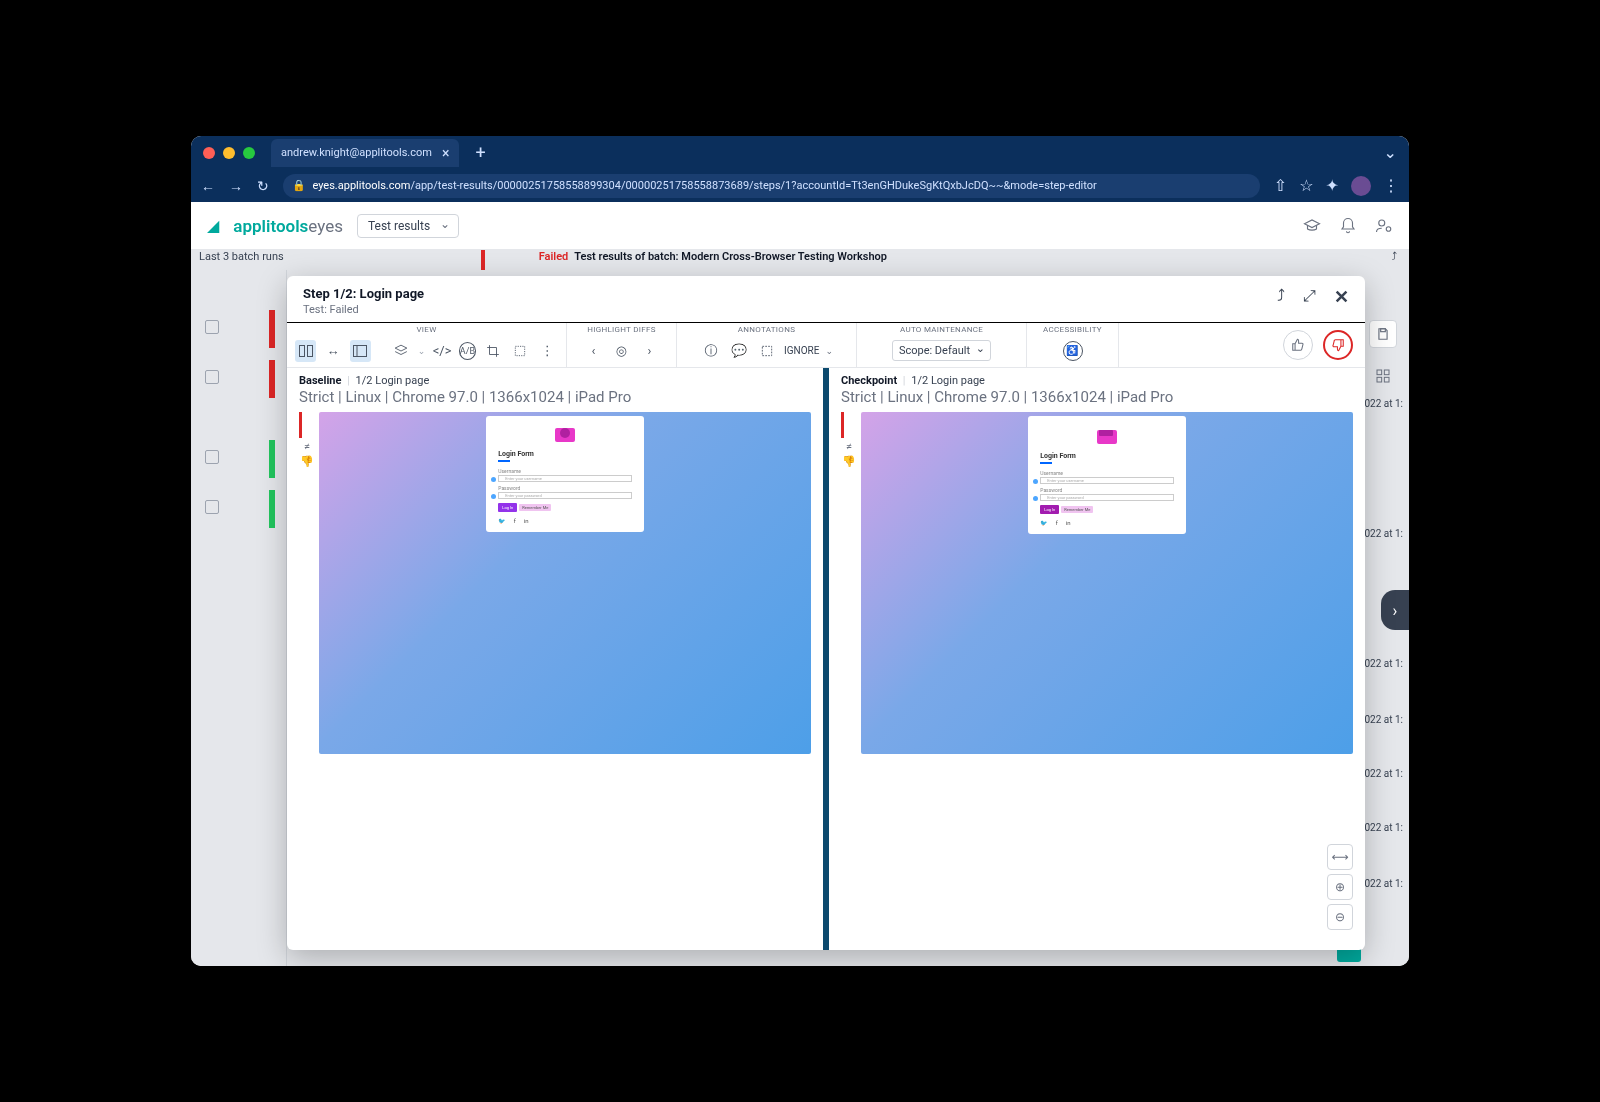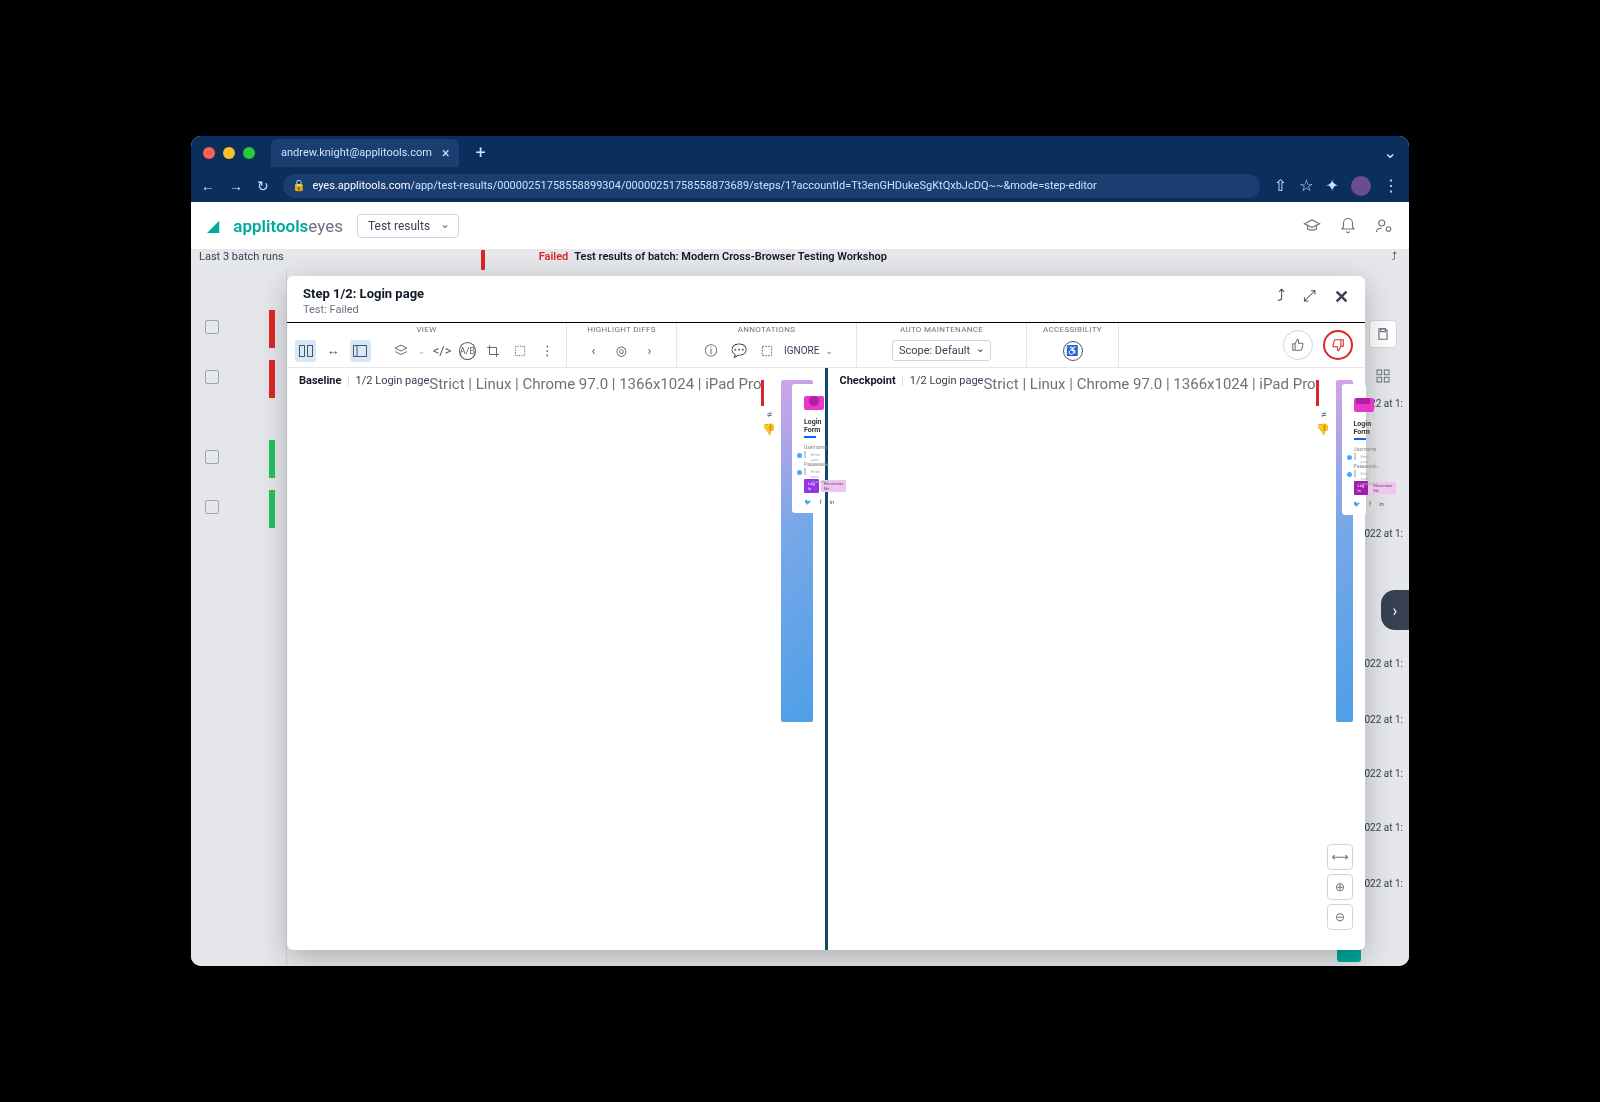--- a/index.html
+++ b/index.html
@@ -64,22 +64,22 @@
 .ticon.active { background: #d6e7f7; }
 .scope-sel { border: 1px solid #d1d5db; border-radius: 3px; font-size: 11px; padding: 3px 20px 3px 6px; position: relative; color: #374151; }
 .scope-sel::after { content: "⌄"; position: absolute; right: 5px; top: 1px; }
 .ignore-btn { font-size: 10px; color: #374151; }
 .approve-group { margin-left: auto; display: flex; gap: 10px; align-items: center; padding: 0 12px; }
 .circle-btn { width: 30px; height: 30px; border-radius: 50%; border: 1px solid #d1d5db; display: flex; align-items: center; justify-content: center; color: #6b7280; cursor: pointer; }
 .circle-btn.reject { border: 2px solid #dc2626; color: #dc2626; }
 
 
 .compare { flex: 1; display: flex; }
-.pane { flex: 1; padding: 6px 12px 8px; display: flex; }
-.pane + .pane { border-left: 3px solid #0c4a6e; }
+.pane { flex: 1; padding: 6px 12px 8px; display: flex; flex-direction: column; }
+.pane + .pane { border-left: 6px solid #0c4a6e; }
 .pane-head { font-size: 11px; color: #374151; }
 .pane-head b { color: #111827; }
 .pane-meta { font-size: 15px; color: #6b7280; margin-top: 1px; }
 .sep { color: #d1d5db; margin: 0 3px; }
 .shot-wrap { display: flex; gap: 4px; margin-top: 6px; flex: 1; }
 .shot-rail { width: 16px; }
 .rail-mark { width: 3px; height: 26px; background: #dc2626; margin-bottom: 2px; }
 .rail-icon { font-size: 11px; color: #6b7280; margin-bottom: 2px; display: block; text-align: center; }
 .shot { flex: 1; background: linear-gradient(135deg, #d4a3e8 0%, #7aa8e8 40%, #4d9fe8 100%); border-radius: 2px; position: relative; max-height: 342px; }
 .form-card { position: absolute; left: 34%; top: 4px; width: 32%; background: #fff; border-radius: 3px; padding: 10px 12px 8px; font-size: 6px; color: #555; }

